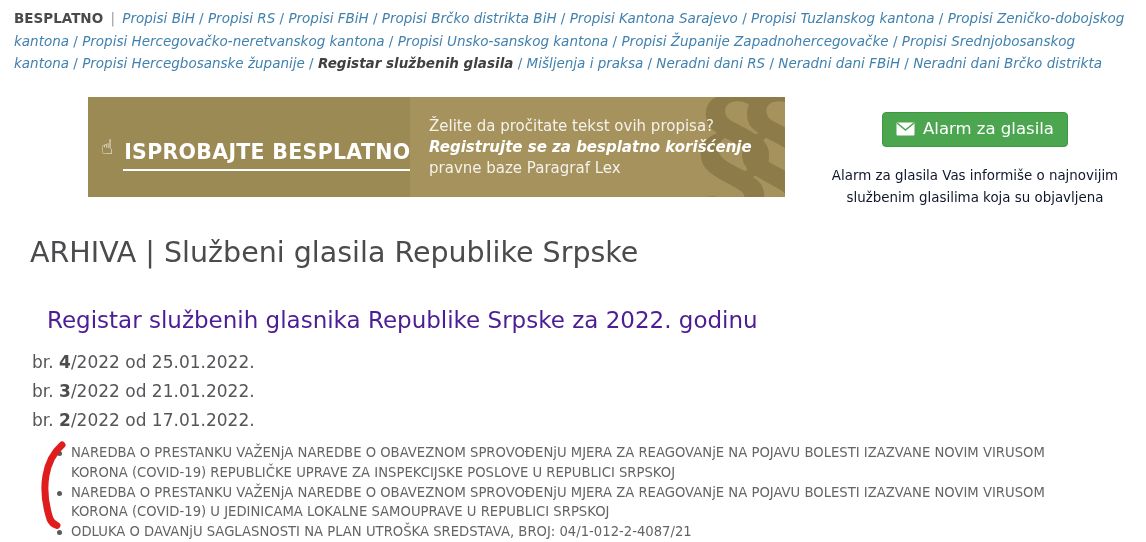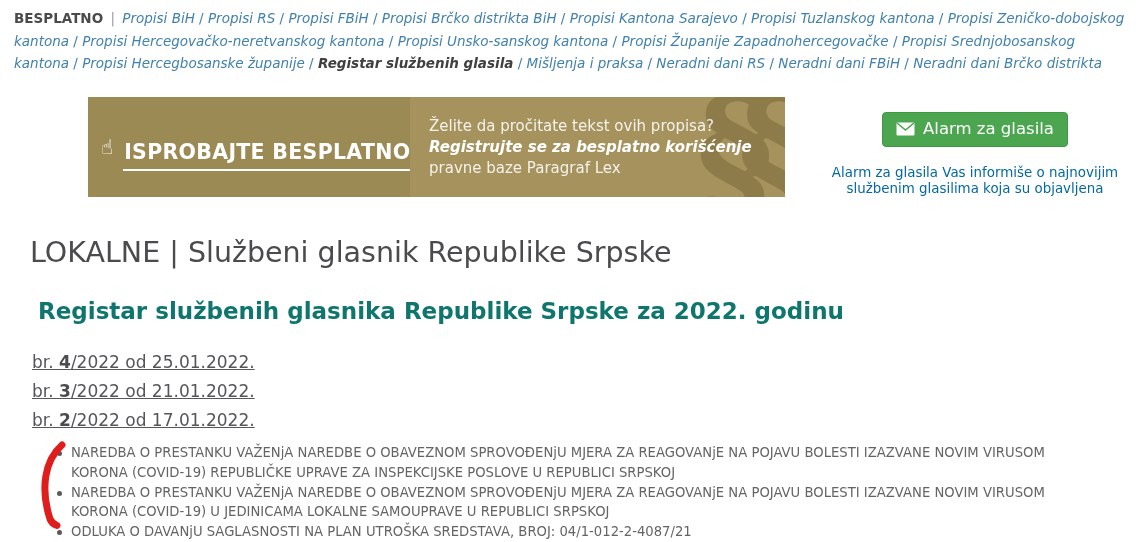--- a/index.html
+++ b/index.html
@@ -20,28 +20,28 @@
   .hand{color:#fff;font-size:20px;margin-right:10px;flex:none;}
   .cta{color:#fff;font-weight:bold;font-size:20.5px;letter-spacing:.3px;border-bottom:2px solid #fff;padding:0 8px 5px 1px;white-space:nowrap;margin-top:16px;}
   .banner-right{flex:1;background:#a5925c;position:relative;overflow:hidden;}
   .banner-text{position:absolute;left:19px;top:50%;transform:translateY(-50%);font-size:15px;line-height:21px;color:rgba(255,255,255,.88);z-index:2;white-space:nowrap;}
   .banner-text .bold{font-weight:bold;color:#fff;font-style:italic;}
   .smarks{position:absolute;right:-30px;top:50%;transform:translateY(-47%);font-family:"DejaVu Serif","Liberation Serif",serif;font-size:148px;font-weight:bold;color:#8d7b49;letter-spacing:-36px;line-height:1;z-index:1;padding-right:36px;}
 
   
   .alarm{position:absolute;top:112px;left:810px;width:330px;text-align:center;}
   .alarm-btn{display:inline-flex;align-items:center;gap:8px;background:#4ba64f;border:1px solid #3d9a42;border-radius:4px;color:#fff;font-size:16.5px;padding:6px 13px 8px;cursor:pointer;font-family:inherit;}
-  .alarm-desc{margin-top:18px;font-size:13.4px;line-height:16px;color:#0369a1;}
+  .alarm-desc{margin-top:18px;font-size:13.4px;line-height:22px;color:#0f172a;}
 
   
   .title{position:absolute;top:236px;left:30px;font-size:28.5px;font-weight:400;color:#4b4b4d;margin:0;}
-  .subtitle{position:absolute;top:290px;left:30px;font-size:23px;font-weight:700;color:#0f766e;margin:8px;}
+  .subtitle{position:absolute;top:290px;left:30px;font-size:23px;font-weight:400;color:#4c1d95;margin:17px;}
 
   
-  .issues{position:absolute;top:353px;left:32px;margin:0;padding:0;list-style:none;font-size:17px;color:#56565a;text-decoration:underline;}
+  .issues{position:absolute;top:353px;left:32px;margin:0;padding:0;list-style:none;font-size:17px;color:#56565a;}
   .issue{margin-bottom:11px;line-height:18px;cursor:pointer;}
   .issue b{color:#4c4c4e;}
 
   
   .docs{position:absolute;top:443px;left:56px;width:1048px;margin:0;padding:0;list-style:none;font-size:13.2px;line-height:19.8px;color:#646464;}
   .doc{position:relative;padding-left:15px;cursor:pointer;}
   .dot{position:absolute;left:1px;top:8px;width:5px;height:5px;border-radius:50%;background:#5a5a5a;}
 
   
   .bracket{position:absolute;left:36px;top:440px;z-index:5;}
@@ -78,21 +78,21 @@
         <svg width="19" height="14" viewBox="0 0 19 14">
             <rect x="0.5" y="0.5" width="18" height="13" rx="1" fill="#fff"></rect>
             <path d="M1 1 L9.5 8 L18 1" fill="none" stroke="#4ba64f" stroke-width="1.6"></path>
           </svg>
       </span>
       <span>Alarm za glasila</span>
     </button>
     <div class="alarm-desc">Alarm za glasila Vas informiše o najnovijim službenim glasilima koja su objavljena</div>
   </div>
 
-  <h1 class="title">LOKALNE | Službeni glasnik Republike Srpske</h1>
+  <h1 class="title">ARHIVA | Službeni glasila Republike Srpske</h1>
   <h2 class="subtitle">Registar službenih glasnika Republike Srpske za 2022. godinu</h2>
 
   <ul class="issues">
       <li class="issue"><span>br. </span><b>4</b><span>/2022 od 25.01.2022.</span></li>
       <li class="issue"><span>br. </span><b>3</b><span>/2022 od 21.01.2022.</span></li>
       <li class="issue"><span>br. </span><b>2</b><span>/2022 od 17.01.2022.</span></li>
     </ul>
 
   <ul class="docs">
       <li class="doc"><span class="dot"></span><span>NAREDBA O PRESTANKU VAŽENjA NAREDBE O OBAVEZNOM SPROVOĐENjU MJERA ZA REAGOVANjE NA POJAVU BOLESTI IZAZVANE NOVIM VIRUSOM KORONA (COVID-19) REPUBLIČKE UPRAVE ZA INSPEKCIJSKE POSLOVE U REPUBLICI SRPSKOJ</span></li>

